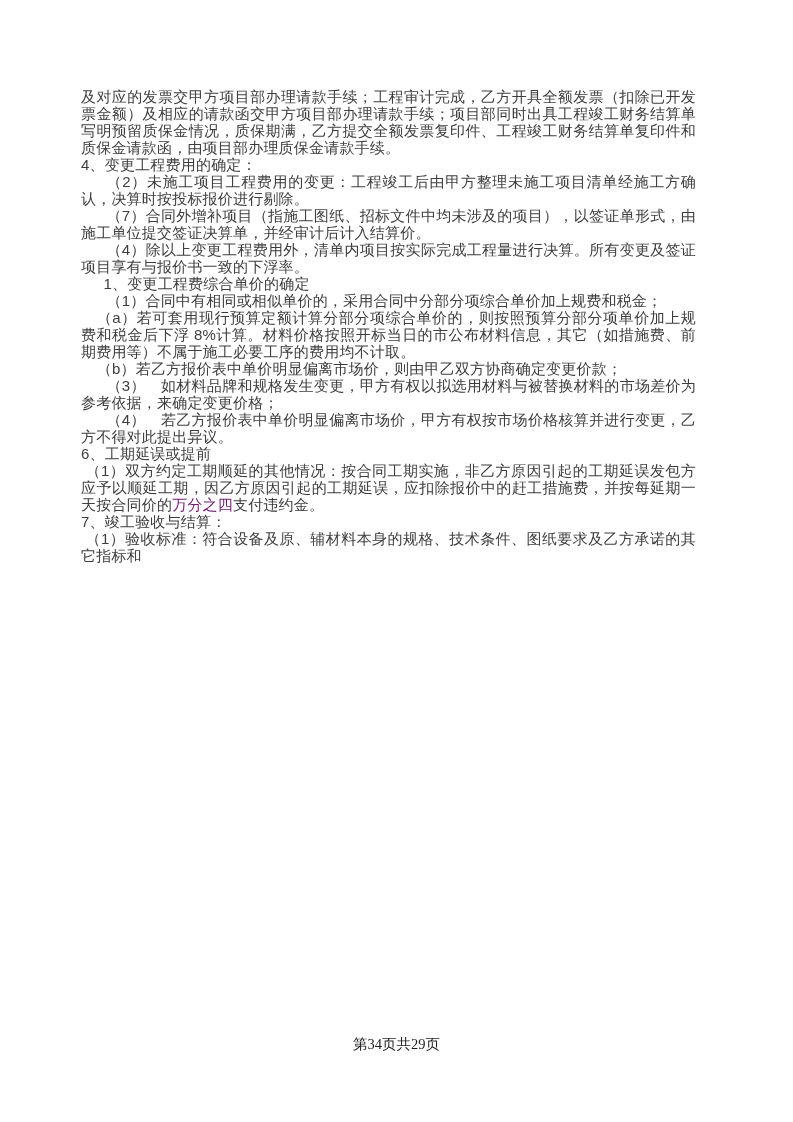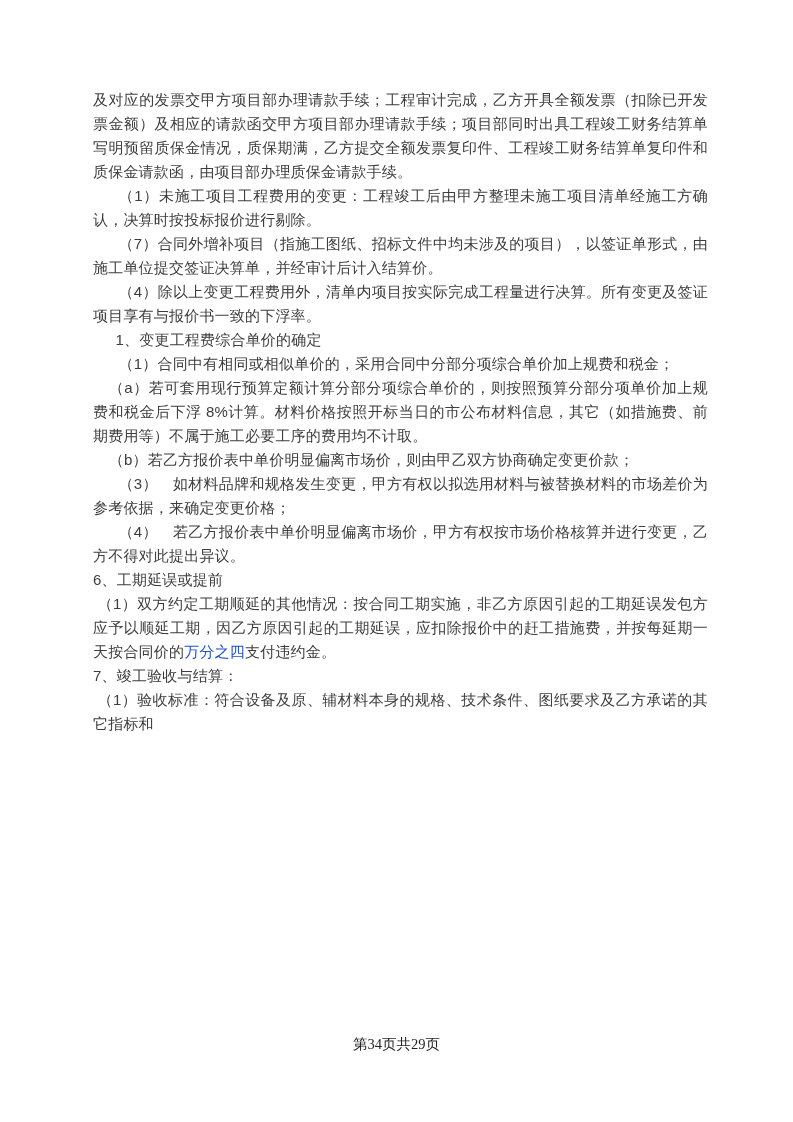--- a/index.html
+++ b/index.html
@@ -14,62 +14,63 @@
     overflow: hidden;
     font-family: "Liberation Sans", sans-serif;
   }
   .page {
     position: absolute;
     inset: 0;
     background: #ffffff;
   }
   .doc-body {
     position: absolute;
-    left: 93px;
+    left: 81px;
     top: 88px;
     width: 615px;
     color: #3d3d3d;
     font-size: 15px;
-    line-height: 24px;
+    line-height: 17px;
     text-align: justify;
     text-justify: inter-ideograph;
     letter-spacing: 0.2px;
   }
   .doc-body p {
     margin: 0;
     padding: 0;
   }
   
   .i0   { text-indent: 0; }
   .i03  { text-indent: 0.3em; }
   .i07  { text-indent: 0.7em; }
   .i15  { text-indent: 1.5em; }
   .i17  { text-indent: 1.7em; }
   .hang { padding-left: 0.65em; text-indent: 1.05em; }
-  .hl   { color: #1d4ed8; }
+  .hl   { color: #701a75; }
   .page-footer {
     position: absolute;
     left: 0;
     top: 1035px;
     width: 793px;
     text-align: center;
     font-family: "Liberation Serif", serif;
     font-size: 14.5px;
     color: #1f1f1f;
   }
 </style>
 </head>
 <body>
 
 <div class="page">
 
   <main class="doc-body">
 
   <p class="i0"><span>及对应的发票交甲方项目部办理请款手续；工程审计完成，乙方开具全额发票（扣除已开发票金额）及相应的请款函交甲方项目部办理请款手续；项目部同时出具工程竣工财务结算单写明预留质保金情况，质保期满，乙方提交全额发票复印件、工程竣工财务结算单复印件和质保金请款函，由项目部办理质保金请款手续。</span></p>
-      <p class="i17"><span>（1）未施工项目工程费用的变更：工程竣工后由甲方整理未施工项目清单经施工方确认，决算时按投标报价进行剔除。</span></p>
+      <p class="i0"><span>4、变更工程费用的确定：</span></p>
+      <p class="i17"><span>（2）未施工项目工程费用的变更：工程竣工后由甲方整理未施工项目清单经施工方确认，决算时按投标报价进行剔除。</span></p>
       <p class="i17"><span>（7）合同外增补项目（指施工图纸、招标文件中均未涉及的项目），以签证单形式，由施工单位提交签证决算单，并经审计后计入结算价。</span></p>
       <p class="i17"><span>（4）除以上变更工程费用外，清单内项目按实际完成工程量进行决算。所有变更及签证项目享有与报价书一致的下浮率。</span></p>
       <p class="i15"><span>1、变更工程费综合单价的确定</span></p>
       <p class="i17"><span>（1）合同中有相同或相似单价的，采用合同中分部分项综合单价加上规费和税金；</span></p>
       <p class="hang"><span>（a）若可套用现行预算定额计算分部分项综合单价的，则按照预算分部分项单价加上规费和税金后下浮 8%计算。材料价格按照开标当日的市公布材料信息，其它（如措施费、前期费用等）不属于施工必要工序的费用均不计取。</span></p>
       <p class="hang"><span>（b）若乙方报价表中单价明显偏离市场价，则由甲乙双方协商确定变更价款；</span></p>
       <p class="i17"><span>（3）　如材料品牌和规格发生变更，甲方有权以拟选用材料与被替换材料的市场差价为参考依据，来确定变更价格；</span></p>
       <p class="i17"><span>（4）　若乙方报价表中单价明显偏离市场价，甲方有权按市场价格核算并进行变更，乙方不得对此提出异议。</span></p>
       <p class="i0"><span>6、工期延误或提前</span></p>
       <p class="i03"><span>（1）双方约定工期顺延的其他情况：按合同工期实施，非乙方原因引起的工期延误发包方应予以顺延工期，因乙方原因引起的工期延误，应扣除报价中的赶工措施费，并按每延期一天按合同价的</span><span class="hl">万分之四</span><span>支付违约金。</span></p>

